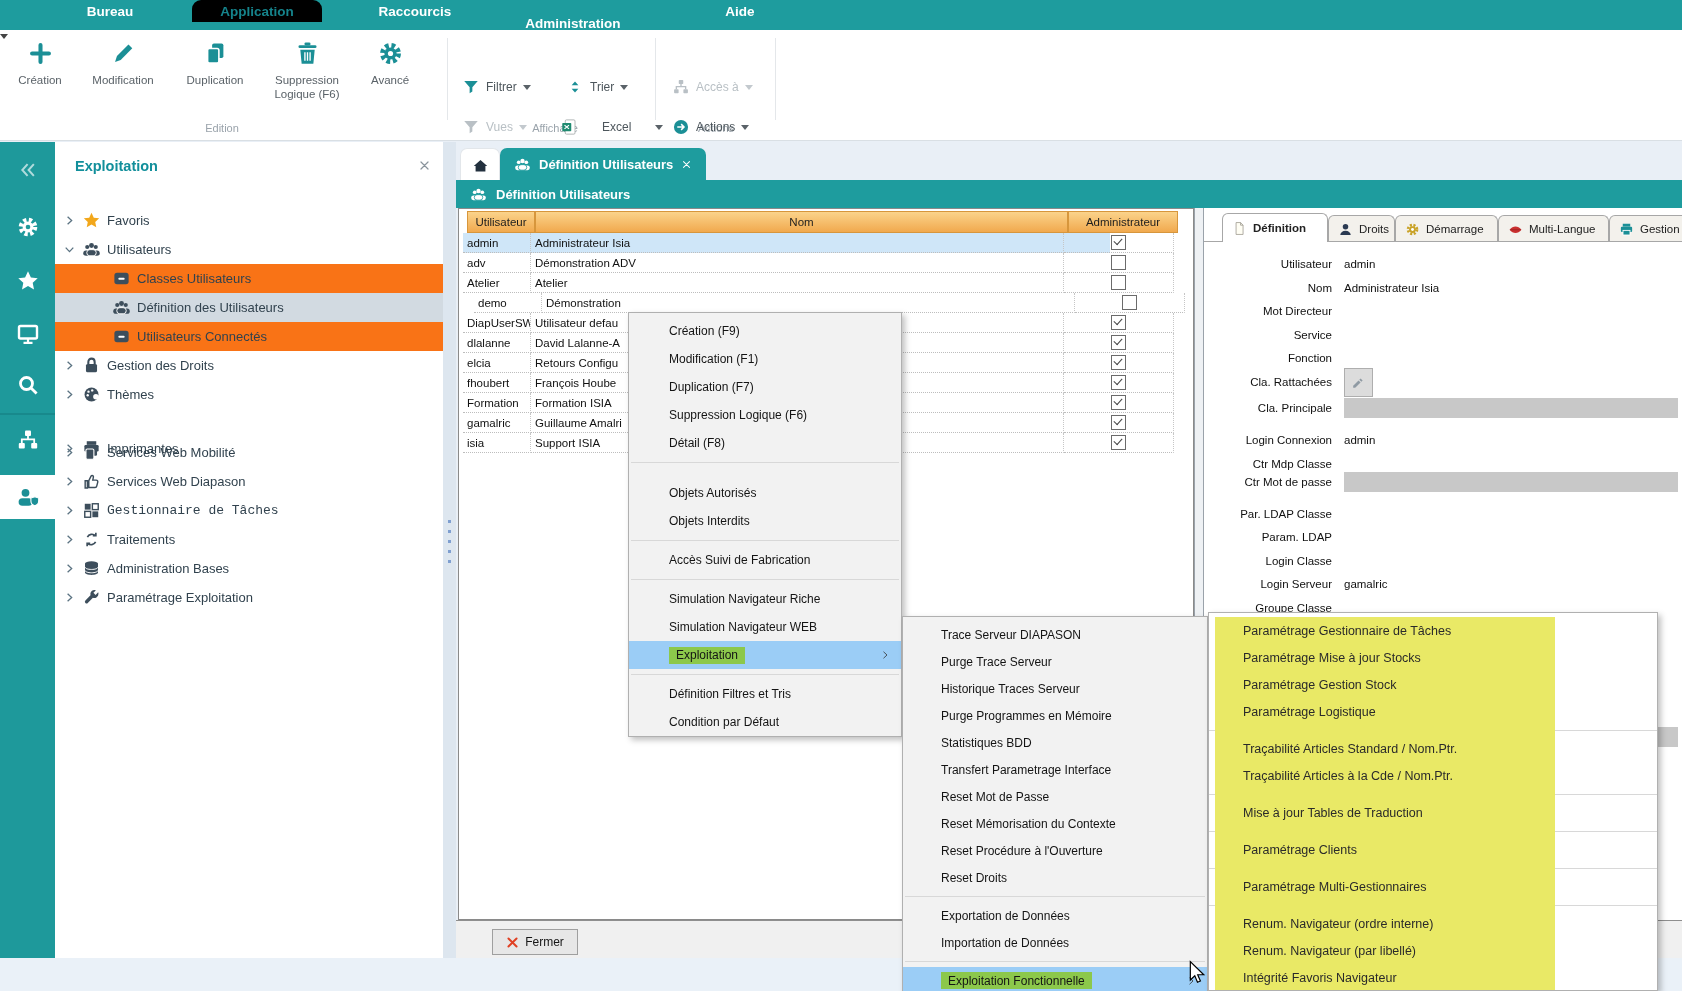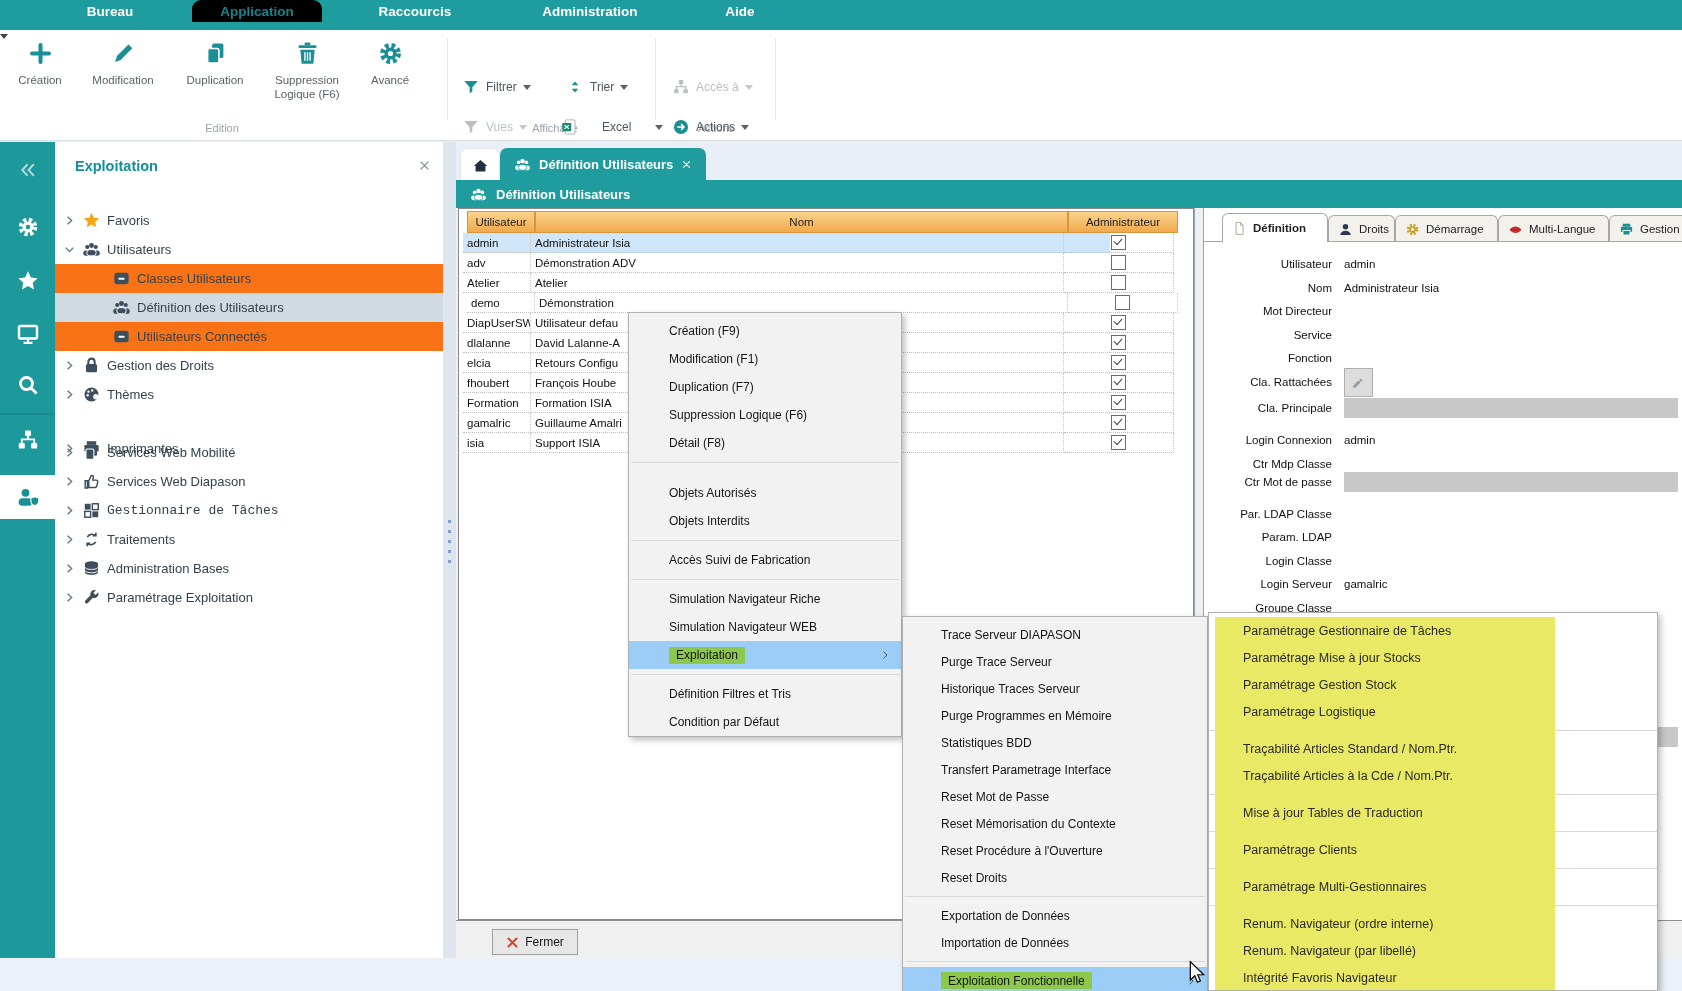--- a/index.html
+++ b/index.html
@@ -81,21 +81,21 @@
   svg{display:block;}
 </style>
 </head>
 <body>
 
 <div id="stage">
   <div class="abs" id="topbar">
       <div class="top-tab" style="left: 62px; width: 96px;">Bureau</div>
       <div class="top-tab active" style="left: 192px; width: 130px;">Application</div>
       <div class="top-tab" style="left: 360px; width: 110px;">Raccourcis</div>
-      <div class="top-tab" style="left: 520px; width: 140px;">Administration</div>
+      <div class="top-tab" style="left: 503px; width: 140px; margin-top: 12px;">Administration</div>
       <div class="top-tab" style="left: 705px; width: 70px;">Aide</div>
     </div>
   <div class="abs" id="ribbon">
       <div class="rib-sep" style="left: 447px;"></div>
       <div class="rib-sep" style="left: 655px;"></div>
       <div class="rib-sep" style="left: 775px;"></div>
       <div class="rib-group-label" style="left: 222px;">Edition</div>
       <div class="rib-group-label" style="left: 555px;">Affichage</div>
       <div class="rib-group-label" style="left: 716px;">Actions</div>
       <div class="bigbtn" style="left: -6px;">
@@ -540,21 +540,21 @@
             <div class="cb"></div>
           </div>
         </div>
         <div class="trow" style="left: 4px; top: 64px; width: 647px;">
           <div class="tcell" style="left: 0px; width: 68px;">Atelier</div>
           <div class="tcell" style="left: 68px; width: 533px;">Atelier</div>
           <div class="tcell" style="left: 601px; width: 110px;">
             <div class="cb"></div>
           </div>
         </div>
-        <div class="trow" style="left: 8px; top: 84px; width: 647px; text-decoration: underline;">
+        <div class="trow" style="left: 15px; top: 84px; width: 647px; text-decoration: underline;">
           <div class="tcell" style="left: 0px; width: 68px;">demo</div>
           <div class="tcell" style="left: 68px; width: 533px;">Démonstration</div>
           <div class="tcell" style="left: 601px; width: 110px;">
             <div class="cb"></div>
           </div>
         </div>
         <div class="trow" style="left: 4px; top: 104px; width: 647px;">
           <div class="tcell" style="left: 0px; width: 68px;">DiapUserSW</div>
           <div class="tcell" style="left: 68px; width: 533px;">Utilisateur defau</div>
           <div class="tcell" style="left: 601px; width: 110px;">

